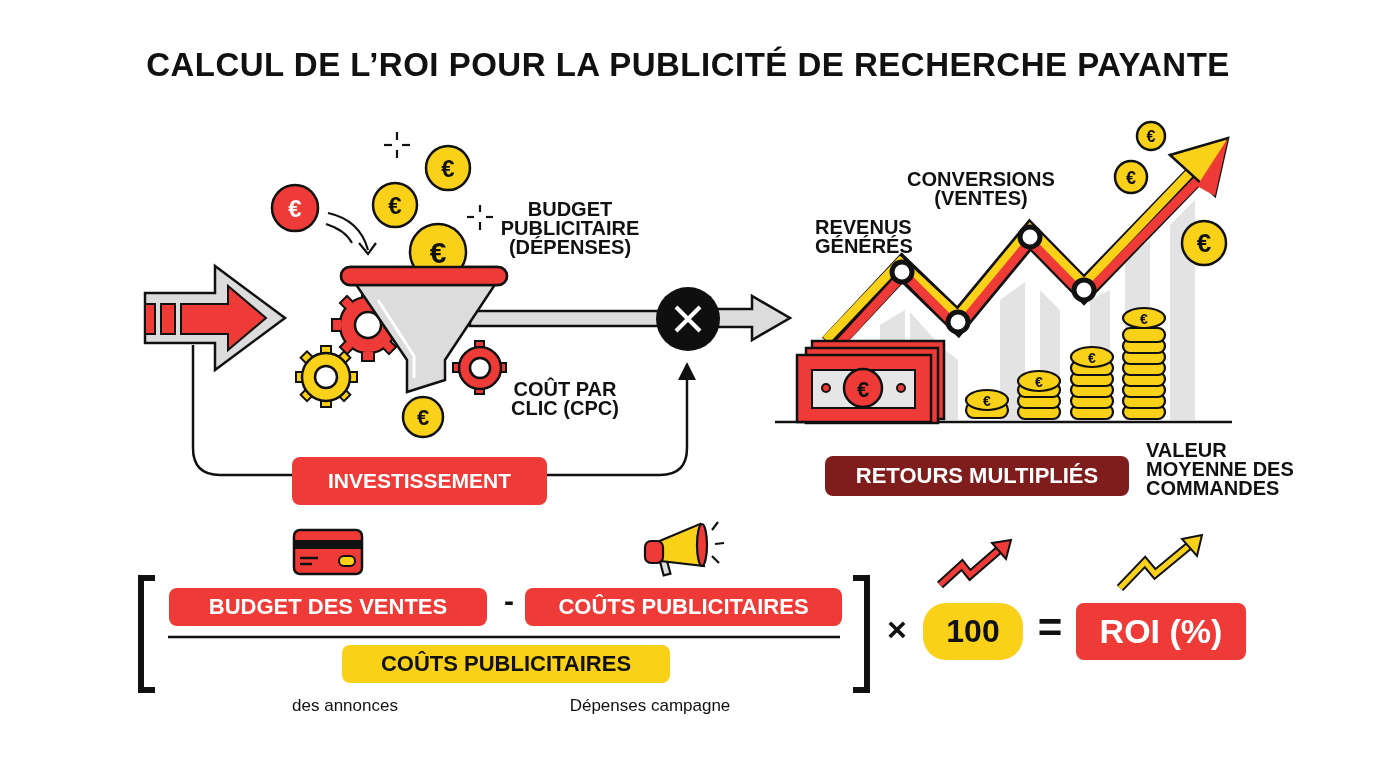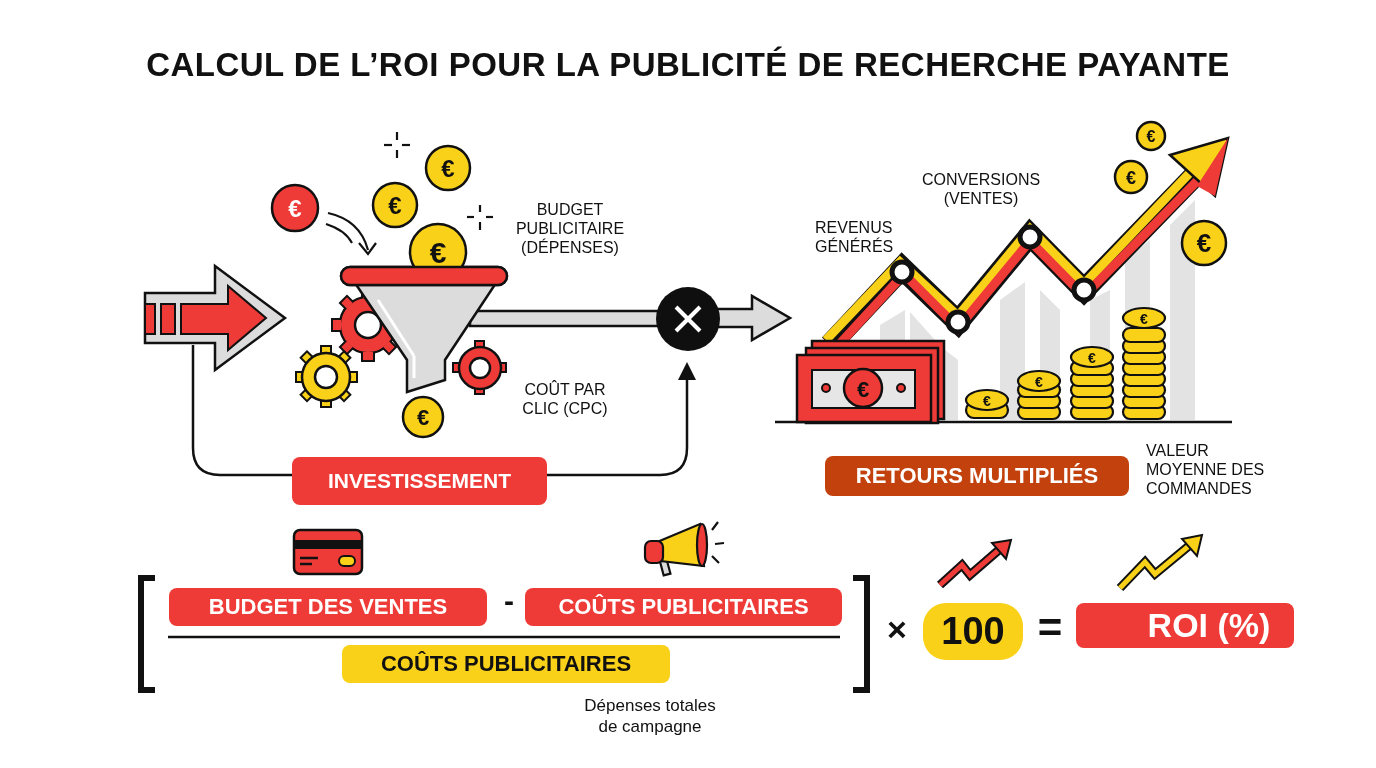--- a/index.html
+++ b/index.html
@@ -1,24 +1,24 @@
 <!DOCTYPE html>
 <html><head>
 <meta charset="utf-8">
 <style>
   html,body{margin:0;padding:0;background:#ffffff;}
   body{width:1376px;height:768px;position:relative;overflow:hidden;font-family:"Liberation Sans",sans-serif;color:#111;}
   .abs{position:absolute;}
   .title{left:0;top:46px;width:1376px;text-align:center;font-weight:900;font-size:33px;letter-spacing:0.5px;color:#111;font-family:"Liberation Sans",sans-serif;}
-  .lbl{font-weight:400;font-size:16px;line-height:19px;color:#111;text-align:center;text-transform:uppercase;}
+  .lbl{font-weight:700;font-size:20px;line-height:19px;color:#111;text-align:center;text-transform:uppercase;}
   .lbl-left{text-align:left;}
   .pill{border-radius:8px;font-weight:700;text-align:center;display:flex;align-items:center;justify-content:center;}
   .pill-red{background:#ef3b37;color:#fff;}
   .pill-yellow{background:#f9d119;color:#111;}
-  .pill-black{background:#c2410c;color:#fff;}
+  .pill-black{background:#7f1d1d;color:#fff;}
   .note{font-size:17px;line-height:21px;color:#111;text-align:center;}
   svg{overflow:visible;}
 </style>
 </head>
 <body>
 
 <div class="abs title">CALCUL DE L’ROI POUR LA PUBLICITÉ DE RECHERCHE PAYANTE</div>
 
 <svg class="abs" style="left:0;top:0" width="1376" height="768">
 
@@ -270,22 +270,22 @@
     <polygon points="1182,539 1202,535 1197,556" fill="#f9d119" stroke="#111" stroke-width="2"></polygon>
   </g>
 </svg>
 
 <div class="abs pill pill-red" style="left:169px;top:588px;width:318px;height:38px;font-size:22px;">BUDGET DES VENTES</div>
 <div class="abs" style="left:494px;top:584px;width:30px;text-align:center;font-size:30px;font-weight:900;">-</div>
 <div class="abs pill pill-red" style="left:525px;top:588px;width:317px;height:38px;font-size:22px;">COÛTS PUBLICITAIRES</div>
 <div class="abs pill pill-yellow" style="left:342px;top:645px;width:328px;height:38px;font-size:22px;">COÛTS PUBLICITAIRES</div>
 
 <div class="abs" style="left:880px;top:610px;width:34px;text-align:center;font-size:34px;font-weight:900;">×</div>
-<div class="abs pill pill-yellow" style="left:923px;top:603px;width:100px;height:57px;font-size:38px;font-weight:900;border-radius:23px;">100</div>
+<div class="abs pill pill-yellow" style="left:923px;top:603px;width:100px;height:57px;font-size:32px;font-weight:900;border-radius:23px;">100</div>
 <div class="abs" style="left:1030px;top:604px;width:40px;text-align:center;font-size:42px;font-weight:900;">=</div>
-<div class="abs pill pill-red" style="left:1076px;top:603px;width:170px;height:45px;font-size:34px;padding-left:48px;">ROI (%)</div>
+<div class="abs pill pill-red" style="left:1076px;top:603px;width:170px;height:57px;font-size:34px;">ROI (%)</div>
 
 <div class="abs note" style="left:225px;top:695px;width:240px;">
+  <div>des annonces</div>
 </div>
 <div class="abs note" style="left:540px;top:695px;width:220px;">
-  <div>Dépenses totales</div>
-  <div>de campagne</div>
+  <div>Dépenses campagne</div>
 </div>
 
 </body></html>

